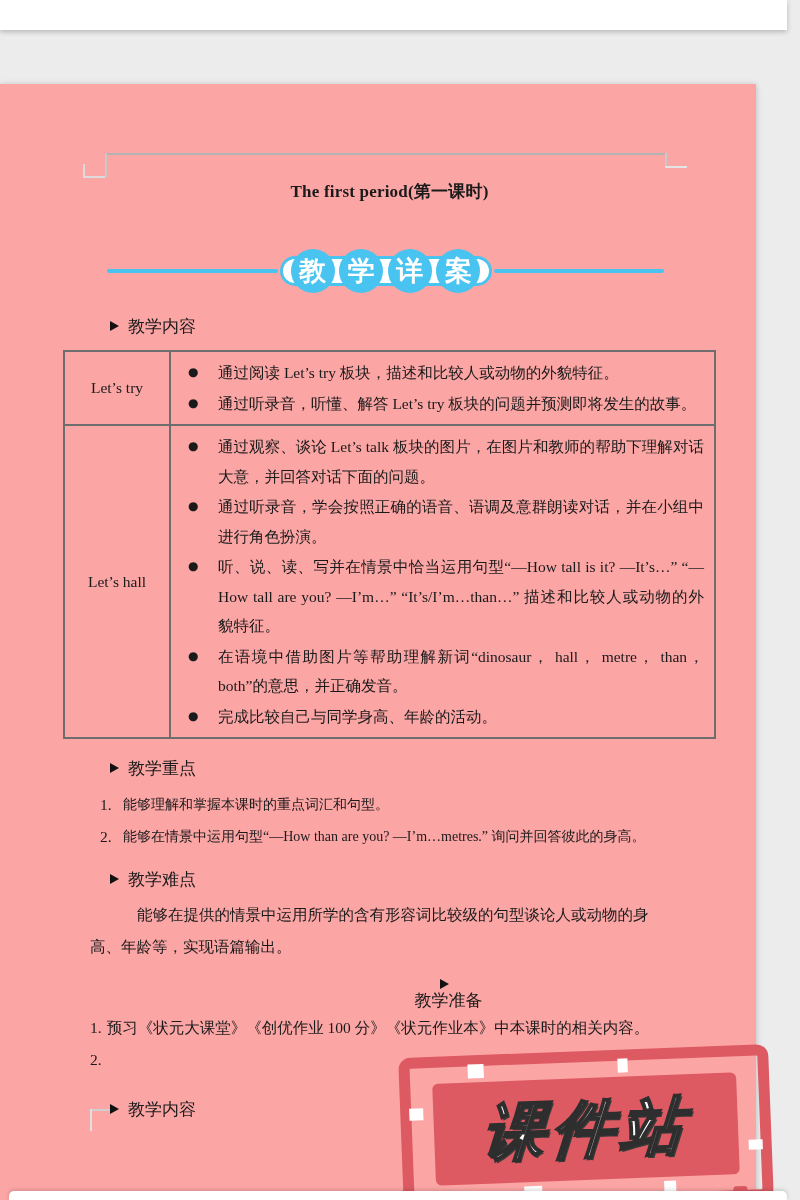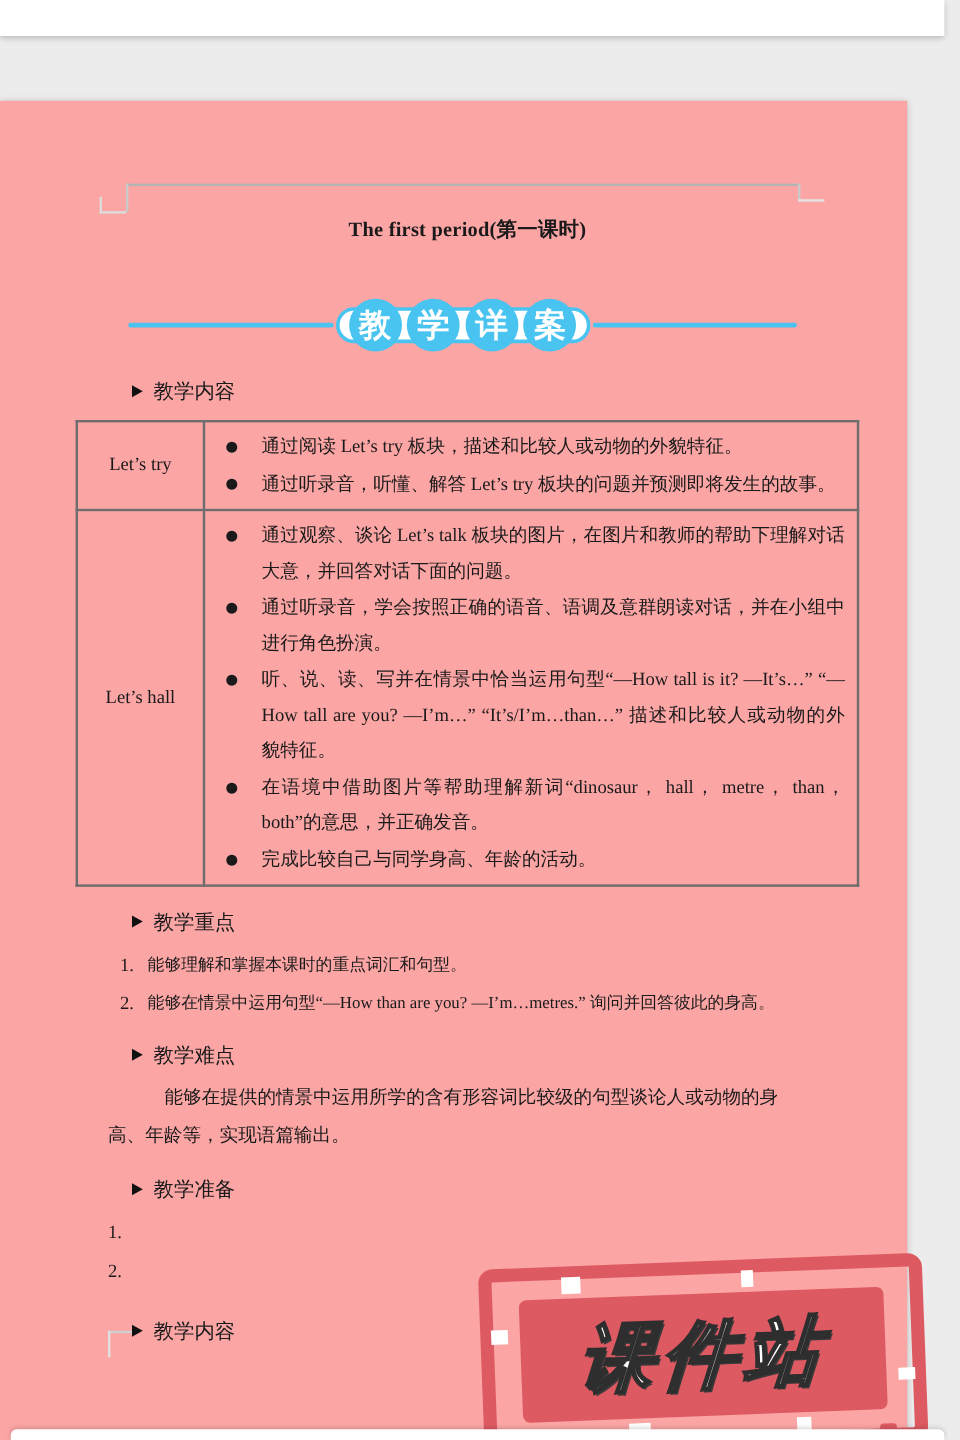--- a/index.html
+++ b/index.html
@@ -60,21 +60,21 @@
   .dot{width:30px;flex:none;font-size:12px;line-height:29.5px;padding-left:5px;font-family:"DejaVu Sans",sans-serif;}
   .bt{flex:1;font-size:15.5px;line-height:29.5px;text-align:justify;}
 
   .sh-zd{margin-top:17px;}
   .num-list{margin:9px 0 0 100px;width:615px;}
   .num-item{display:flex;align-items:flex-start;}
   .n{flex:none;width:23px;font-size:15.5px;line-height:31.5px;}
   .it{flex:1;font-size:14px;line-height:31.5px;}
   .sh-nd{margin-top:15px;}
   .para{margin:8px 0 0 90px;width:560px;font-size:15.5px;line-height:31.5px;text-indent:47px;}
-  .sh-zb{margin-top:17px;}
+  .sh-zb{margin-top:17px;flex-direction:column;}
   .prep-list{margin:9px 0 0 90px;width:640px;}
   .prep-item{display:flex;align-items:flex-start;}
   .pn{flex:none;font-size:15.5px;line-height:32px;margin-right:5px;}
   .pt{font-size:15.5px;line-height:32px;}
   .sh-gc{margin-top:21px;}
 
   
   .stamp{position:absolute;top:967px;left:401px;width:370px;height:156px;transform:rotate(-2.2deg);}
   .stamp-frame{position:absolute;inset:0;border:11px solid #dd5a62;border-radius:12px;}
   .gap{position:absolute;background:#fff;}
@@ -202,20 +202,21 @@
     </div>
     <div class="para">能够在提供的情景中运用所学的含有形容词比较级的句型谈论人或动物的身高、年龄等，实现语篇输出。</div>
 
     <div class="sec-h sh-zb">
       <span class="tri"></span>
       <span>教学准备</span>
     </div>
     <div class="prep-list">
       <div class="prep-item">
         <span class="pn">1.</span>
+        <span class="pt">预习《状元大课堂》《创优作业 100 分》《状元作业本》中本课时的相关内容。</span>
       </div>
       <div class="prep-item">
         <span class="pn">2.</span>
       </div>
     </div>
 
     <div class="sec-h sh-gc">
       <span class="tri"></span>
       <span>教学内容</span>
     </div>

